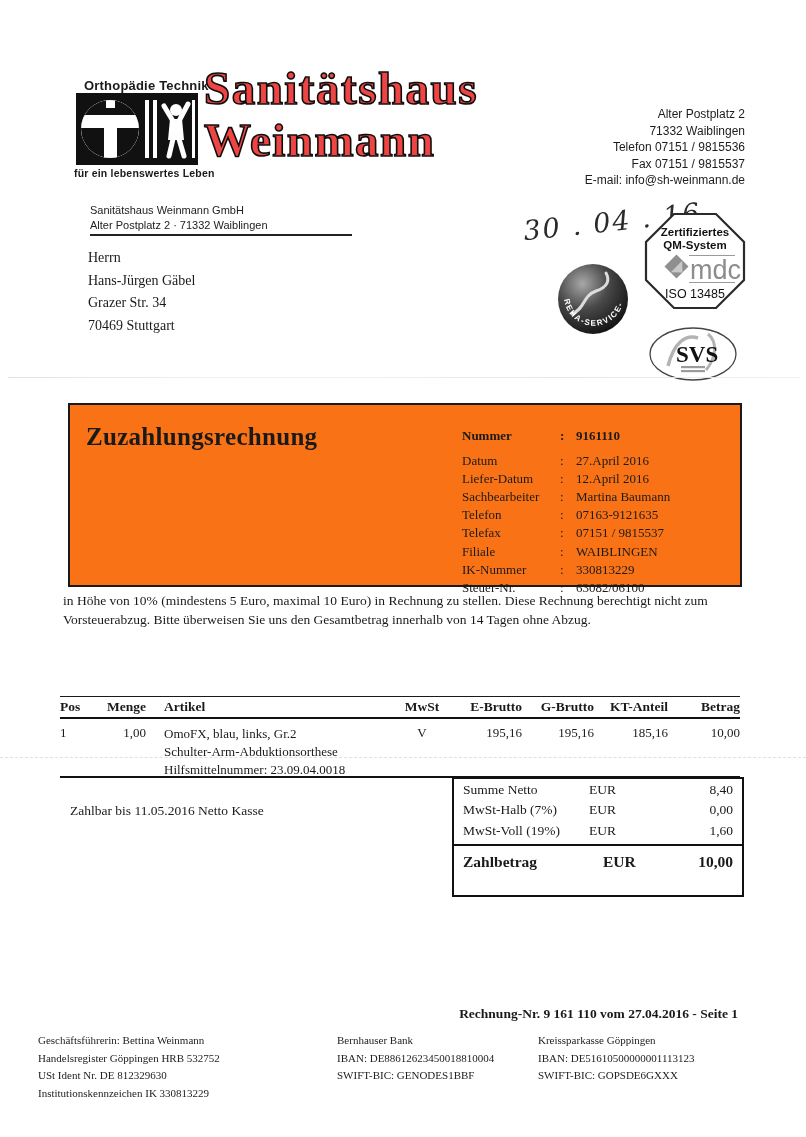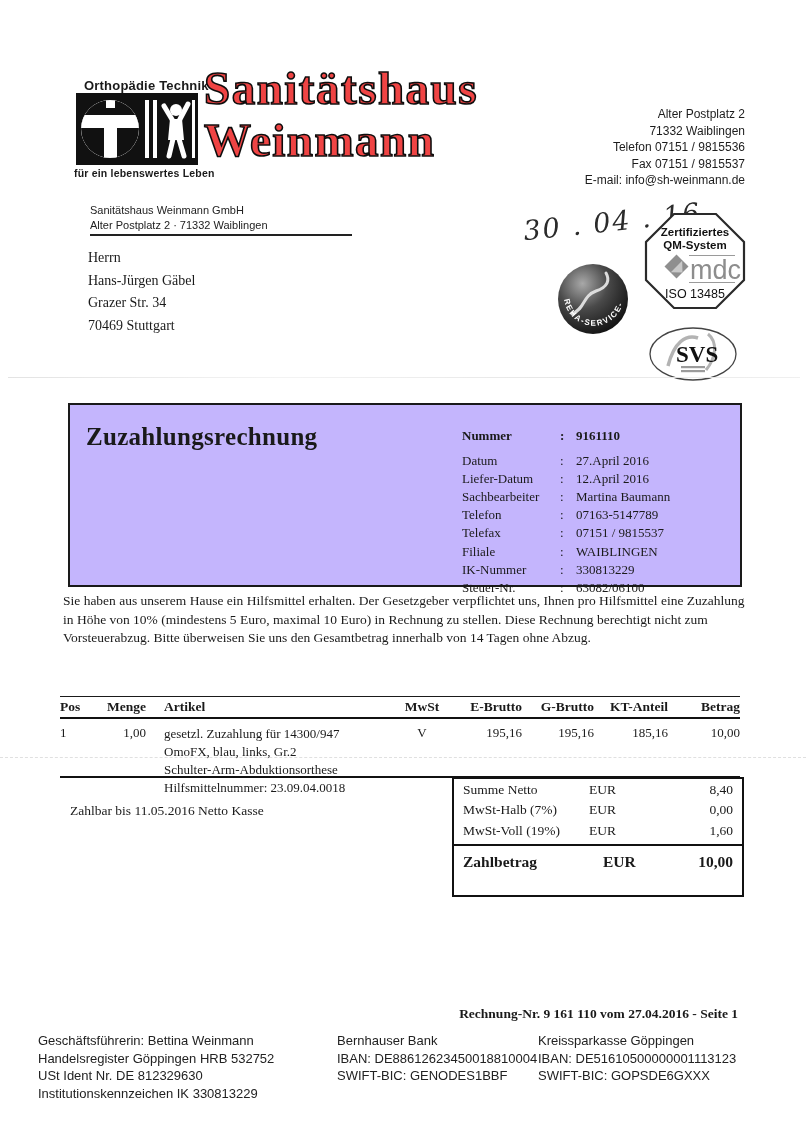--- a/index.html
+++ b/index.html
@@ -31,21 +31,21 @@
   .reha{position:absolute;left:556px;top:262px;}
   .svs{position:absolute;left:648px;top:326px;}
 
   .artifact1{position:absolute;left:8px;top:377px;width:792px;height:1px;
     background:linear-gradient(90deg,#e0e0e0,#f2f2f2 35%,#e3e3e3 70%,#eee);opacity:.9;}
   .artifact2{position:absolute;left:0;top:757px;width:806px;height:0;
     border-top:1px dashed #d6d6d6;opacity:.75;}
 
   
   .inv-box{position:absolute;left:68px;top:403px;width:670px;height:180px;
-    border:2px solid #1a1a1a;background:#c4b5fd;}
+    border:2px solid #1a1a1a;background:#f97316;}
   .inv-title{position:absolute;left:16px;top:18px;font-weight:bold;font-size:25px;letter-spacing:.3px;}
   .inv-details{position:absolute;left:392px;top:22px;width:268px;font-size:13px;}
   .inv-row{display:flex;line-height:18.1px;}
   .inv-row.first{font-weight:bold;margin-bottom:7px;}
   .inv-label{width:98px;flex:none;}
   .inv-colon{width:16px;flex:none;}
   .inv-value{flex:1;}
 
   
   .intro{position:absolute;left:63px;top:592px;width:700px;font-size:13.5px;line-height:18.6px;}
@@ -68,22 +68,22 @@
   .summary{position:absolute;left:452px;top:777px;width:288px;border:2px solid #111;background:#fff;}
   .sum-row{display:grid;grid-template-columns:1fr 64px 66px;font-size:13.5px;
     padding:1.5px 9px;line-height:17.5px;gap:14px;}
   .sum-sep{border-top:2.5px solid #111;margin-top:3px;}
   .sum-total{display:grid;grid-template-columns:1fr 64px 66px;font-size:15.5px;font-weight:bold;
     padding:7px 9px 24px 9px;}
   .payment{position:absolute;left:70px;top:803px;font-size:13.5px;}
 
   
   .page-ref{position:absolute;right:68px;top:1006px;font-weight:bold;font-size:13.5px;}
-  .foot{position:absolute;top:1032px;font-family:Liberation Sans, sans-serif;
-    font-size:13px;line-height:17.5px;color:#222;}
+  .foot{position:absolute;top:1032px;font-family:Liberation Serif, serif;
+    font-size:11px;line-height:17.5px;color:#222;}
   .foot.c1{left:38px;}
   .foot.c2{left:337px;}
   .foot.c3{left:538px;}
 </style>
 </head>
 <body>
 
 <div class="page">
 
   <div class="logo-top">Orthopädie Technik</div>
@@ -200,21 +200,21 @@
           <span class="inv-value">12.April 2016</span>
       </div>
       <div class="inv-row">
         <span class="inv-label">Sachbearbeiter</span>
           <span class="inv-colon">:</span>
           <span class="inv-value">Martina Baumann</span>
       </div>
       <div class="inv-row">
         <span class="inv-label">Telefon</span>
           <span class="inv-colon">:</span>
-          <span class="inv-value">07163-5147789</span>
+          <span class="inv-value">07163-9121635</span>
       </div>
       <div class="inv-row">
         <span class="inv-label">Telefax</span>
           <span class="inv-colon">:</span>
           <span class="inv-value">07151 / 9815537</span>
       </div>
       <div class="inv-row">
         <span class="inv-label">Filiale</span>
           <span class="inv-colon">:</span>
           <span class="inv-value">WAIBLINGEN</span>
@@ -226,41 +226,39 @@
       </div>
       <div class="inv-row">
         <span class="inv-label">Steuer-Nr.</span>
           <span class="inv-colon">:</span>
           <span class="inv-value">63082/06100</span>
       </div>
     </div>
   </div>
 
   <div class="intro">
-    <div>Sie haben aus unserem Hause ein Hilfsmittel erhalten. Der Gesetzgeber verpflichtet uns, Ihnen pro Hilfsmittel eine Zuzahlung</div>
     <div>in Höhe von 10% (mindestens 5 Euro, maximal 10 Euro) in Rechnung zu stellen. Diese Rechnung berechtigt nicht zum</div>
     <div>Vorsteuerabzug. Bitte überweisen Sie uns den Gesamtbetrag innerhalb von 14 Tagen ohne Abzug.</div>
   </div>
 
   <div class="items">
     <div class="hrow">
       <div>Pos</div>
       <div class="c-right">Menge</div>
       <div class="c-art">Artikel</div>
       <div class="c-center">MwSt</div>
       <div class="c-right">E-Brutto</div>
       <div class="c-right">G-Brutto</div>
       <div class="c-right">KT-Anteil</div>
       <div class="c-right">Betrag</div>
     </div>
     <div class="drow">
       <div>1</div>
       <div class="c-right">1,00</div>
       <div class="c-art art-lines">
-        <div>gesetzl. Zuzahlung für 14300/947</div>
         <div>OmoFX, blau, links, Gr.2</div>
         <div>Schulter-Arm-Abduktionsorthese</div>
         <div>Hilfsmittelnummer: 23.09.04.0018</div>
       </div>
       <div class="c-center">V</div>
       <div class="c-right">195,16</div>
       <div class="c-right">195,16</div>
       <div class="c-right">185,16</div>
       <div class="c-right">10,00</div>
     </div>

